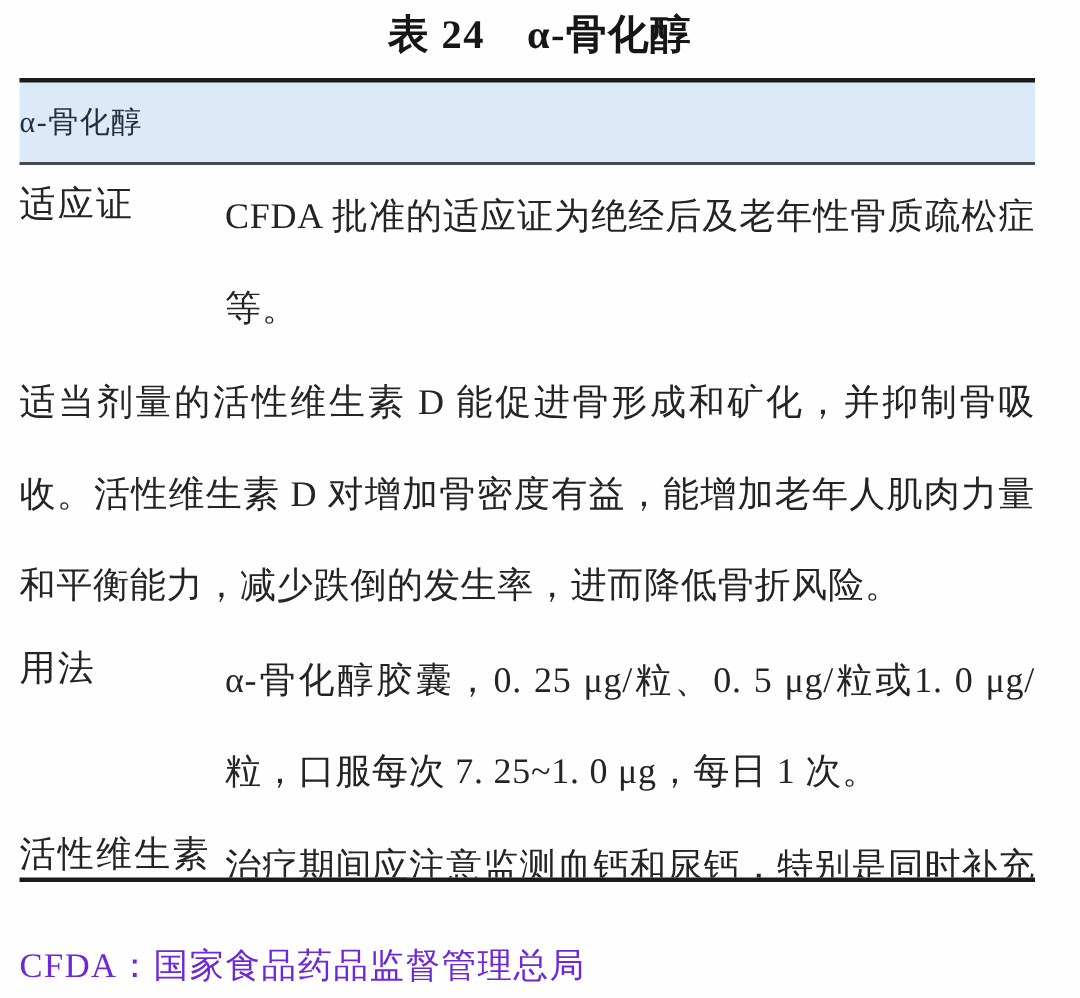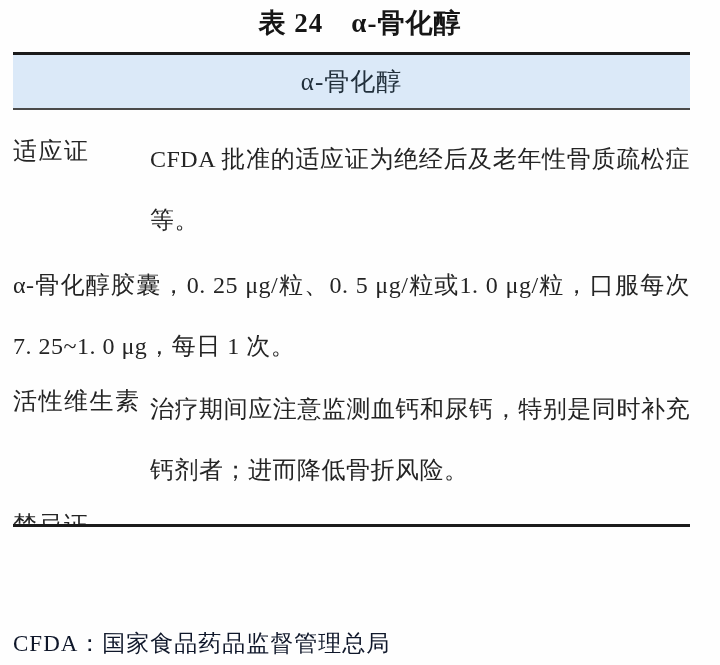--- a/index.html
+++ b/index.html
@@ -30,28 +30,28 @@
     left: 13px; top: 52px;
     width: 677px;
   }
   .table-header {
     border-top: 3px solid #1b1b1b;
     border-bottom: 2px solid #4a4a4a;
     background: #dbe9f8;
     height: 58px;
     display: flex;
     align-items: center;
-    justify-content: center;
-    font-size: 25px;
+    justify-content: flex-start;
+    font-size: 20px;
     color: #22303c;
     letter-spacing: 1px;
   }
   .table-body {
-    height: 417px;
-    padding-top: 19px;
+    height: 478px;
+    padding-top: 5px;
     border-bottom: 3px solid #1b1b1b;
     overflow: hidden;
   }
   .t-row { display: flex; margin-bottom: 2px; }
   .t-label {
     width: 137px;
     flex: 0 0 137px;
     font-size: 24px;
     line-height: 45px;
     letter-spacing: 1.5px;
@@ -64,21 +64,21 @@
     line-height: 61px;
     text-align: justify;
     letter-spacing: 0.5px;
     color: #242424;
   }
   .footnote {
     position: absolute;
     left: 13px; top: 628px;
     font-size: 23px;
     letter-spacing: 1px;
-    color: #0f172a;
+    color: #6d28d9;
     font-family: Liberation Serif, serif;
   }
 </style>
 </head>
 <body>
 
 <div class="page">
 
   <div class="doc-title">表 24　α-骨化醇</div>
 
@@ -89,23 +89,25 @@
     </div>
 
     <div class="table-body">
 
       <div class="t-row">
         <div class="t-label">适应证</div>
         <div class="t-content">CFDA 批准的适应证为绝经后及老年性骨质疏松症等。</div>
       </div>
 
       <div class="t-row">
+        <div class="t-content">适当剂量的活性维生素 D 能促进骨形成和矿化，并抑制骨吸收。活性维生素 D 对增加骨密度有益，能增加老年人肌肉力量和平衡能力，减少跌倒的发生率，进而降低骨折风险。</div>
       </div>
 
       <div class="t-row">
+        <div class="t-label">用法</div>
         <div class="t-content">α-骨化醇胶囊，0. 25 μg/粒、0. 5 μg/粒或1. 0 μg/粒，口服每次 7. 25~1. 0 μg，每日 1 次。</div>
       </div>
 
       <div class="t-row">
         <div class="t-label">活性维生素</div>
         <div class="t-content">治疗期间应注意监测血钙和尿钙，特别是同时补充钙剂者；进而降低骨折风险。</div>
       </div>
 
       <div class="t-row">
         <div class="t-label">禁忌证</div>

